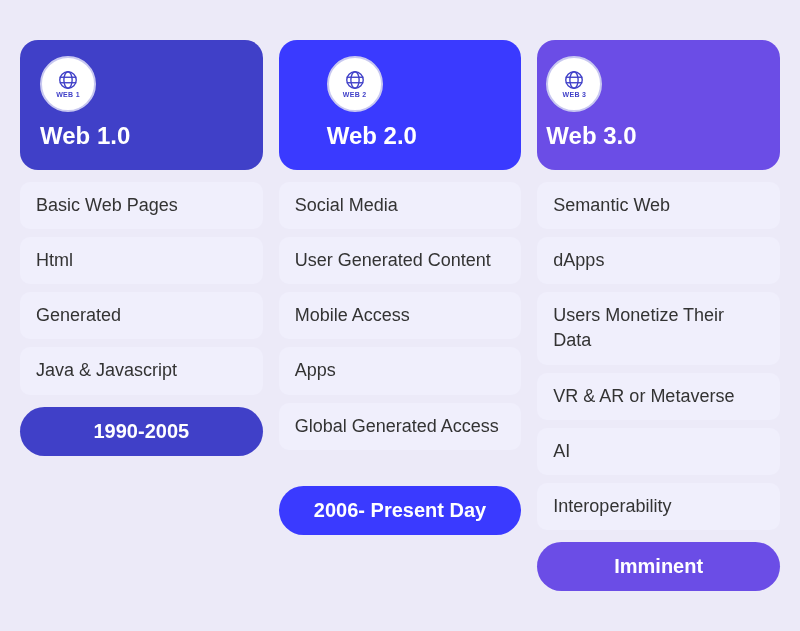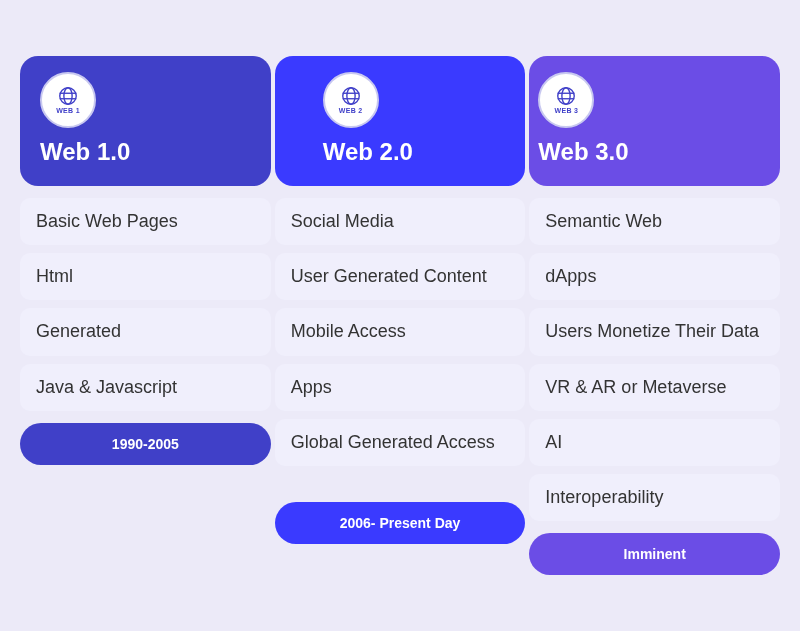--- a/index.html
+++ b/index.html
@@ -10,21 +10,21 @@
       display: flex;
       justify-content: center;
       align-items: center;
       min-height: 631px;
       width: 800px;
       padding: 20px;
     }
 
     .container {
       display: flex;
-      gap: 4px;
+      gap: 16px;
       width: 100%;
       max-width: 780px;
     }
 
     .column {
       flex: 1;
       display: flex;
       flex-direction: column;
       gap: 8px;
     }
@@ -70,21 +70,21 @@
       color: #333;
       font-weight: 500;
       line-height: 1.4;
     }
 
     .period-badge {
       border-radius: 30px;
       padding: 13px 16px;
       text-align: center;
       color: white;
-      font-size: 14px;
+      font-size: 20px;
       font-weight: 600;
       margin-top: 4px;
     }
 
     .period-badge.web1 { background: #4040c8; }
     .period-badge.web2 { background: #3a3aff; margin-top: 28px; }
     .period-badge.web3 { background: #6b4de6; text-align: center; }
 
     .badge-label-top {
       font-size: 7px;

